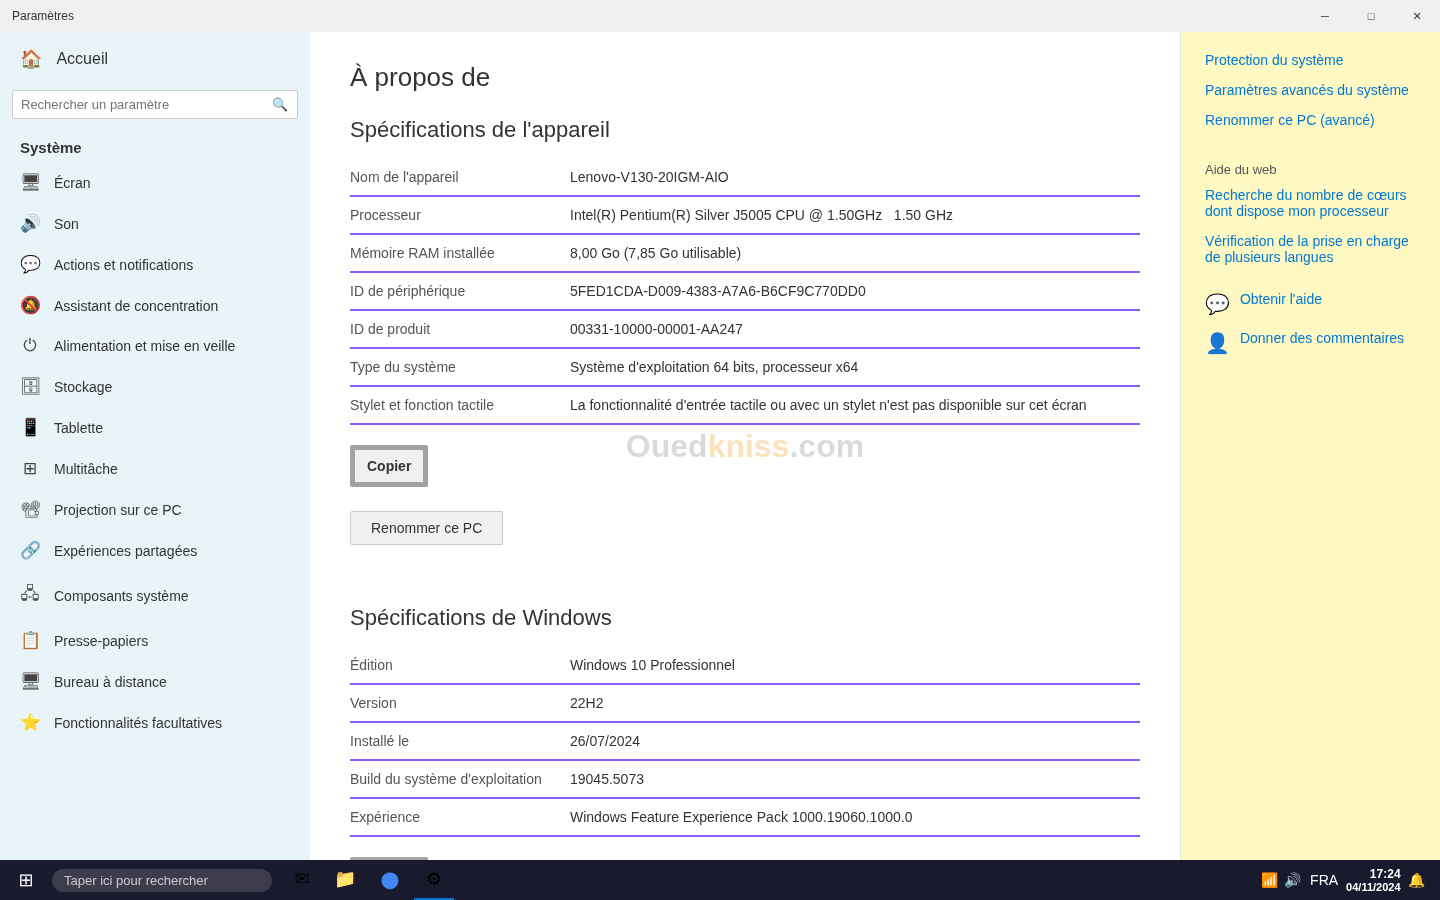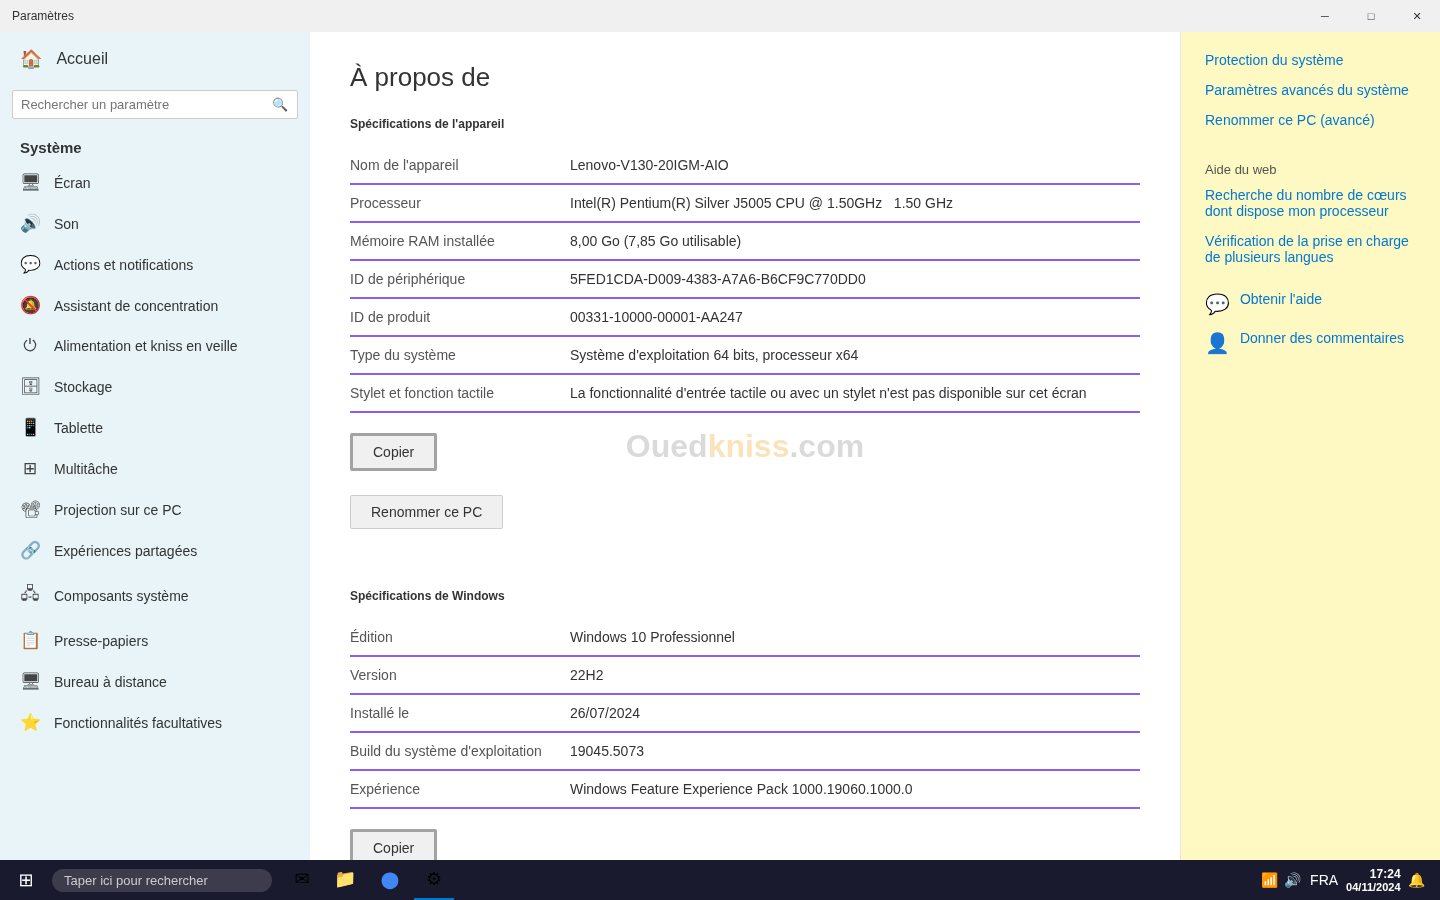--- a/index.html
+++ b/index.html
@@ -64,32 +64,32 @@
     
     .main-content {
       flex: 1; background: #fff; overflow-y: auto; padding: 30px 40px 40px 40px;
     }
 
     .page-title {
       font-size: 26px; font-weight: 300; color: #333; margin-bottom: 24px;
     }
 
     .section-title {
-      font-size: 12px; font-weight: 700; color: #333; margin-bottom: 16px;
+      font-size: 22px; font-weight: 400; color: #333; margin-bottom: 16px;
     }
 
     .spec-table { width: 100%; border-collapse: collapse; margin-bottom: 20px; }
     .spec-table tr { border-bottom: 2px solid #8b5cf6; }
     .spec-table td { padding: 10px 0; vertical-align: top; font-size: 14px; color: #333; }
     .spec-table td:first-child { width: 220px; color: #555; }
 
     .btn-copy {
-      padding: 8px 20px; background: #f0f0f0; border: 3px solid #a3a3a3;
+      padding: 8px 12px; background: #f0f0f0; border: 5px solid #a3a3a3;
       cursor: pointer; font-size: 14px; color: #333; margin-bottom: 12px;
-      display: inline-block; border-radius: 2px;
+      display: inline-block; border-radius: 2px; font-weight: bold;
     }
     .btn-rename {
       padding: 8px 20px; background: #f0f0f0; border: 1px solid #ccc;
       cursor: pointer; font-size: 14px; color: #333; margin-bottom: 30px;
       display: inline-block; border-radius: 2px;
     }
 
     .watermark {
       position: absolute; top: 50%; left: 50%; transform: translate(-50%, -50%);
       font-size: 32px; font-weight: bold; opacity: 0.3; pointer-events: none;
@@ -188,21 +188,21 @@
     <div class="sidebar-item">
       <span class="sidebar-item-icon">💬</span>
       <span class="sidebar-item-label">Actions et notifications</span>
     </div>
     <div class="sidebar-item">
       <span class="sidebar-item-icon">🔕</span>
       <span class="sidebar-item-label">Assistant de concentration</span>
     </div>
     <div class="sidebar-item">
       <span class="sidebar-item-icon">⏻</span>
-      <span class="sidebar-item-label">Alimentation et kniss en veille</span>
+      <span class="sidebar-item-label">Alimentation et mise en veille</span>
     </div>
     <div class="sidebar-item">
       <span class="sidebar-item-icon">🗄</span>
       <span class="sidebar-item-label">Stockage</span>
     </div>
     <div class="sidebar-item">
       <span class="sidebar-item-icon">📱</span>
       <span class="sidebar-item-label">Tablette</span>
     </div>
     <div class="sidebar-item">

